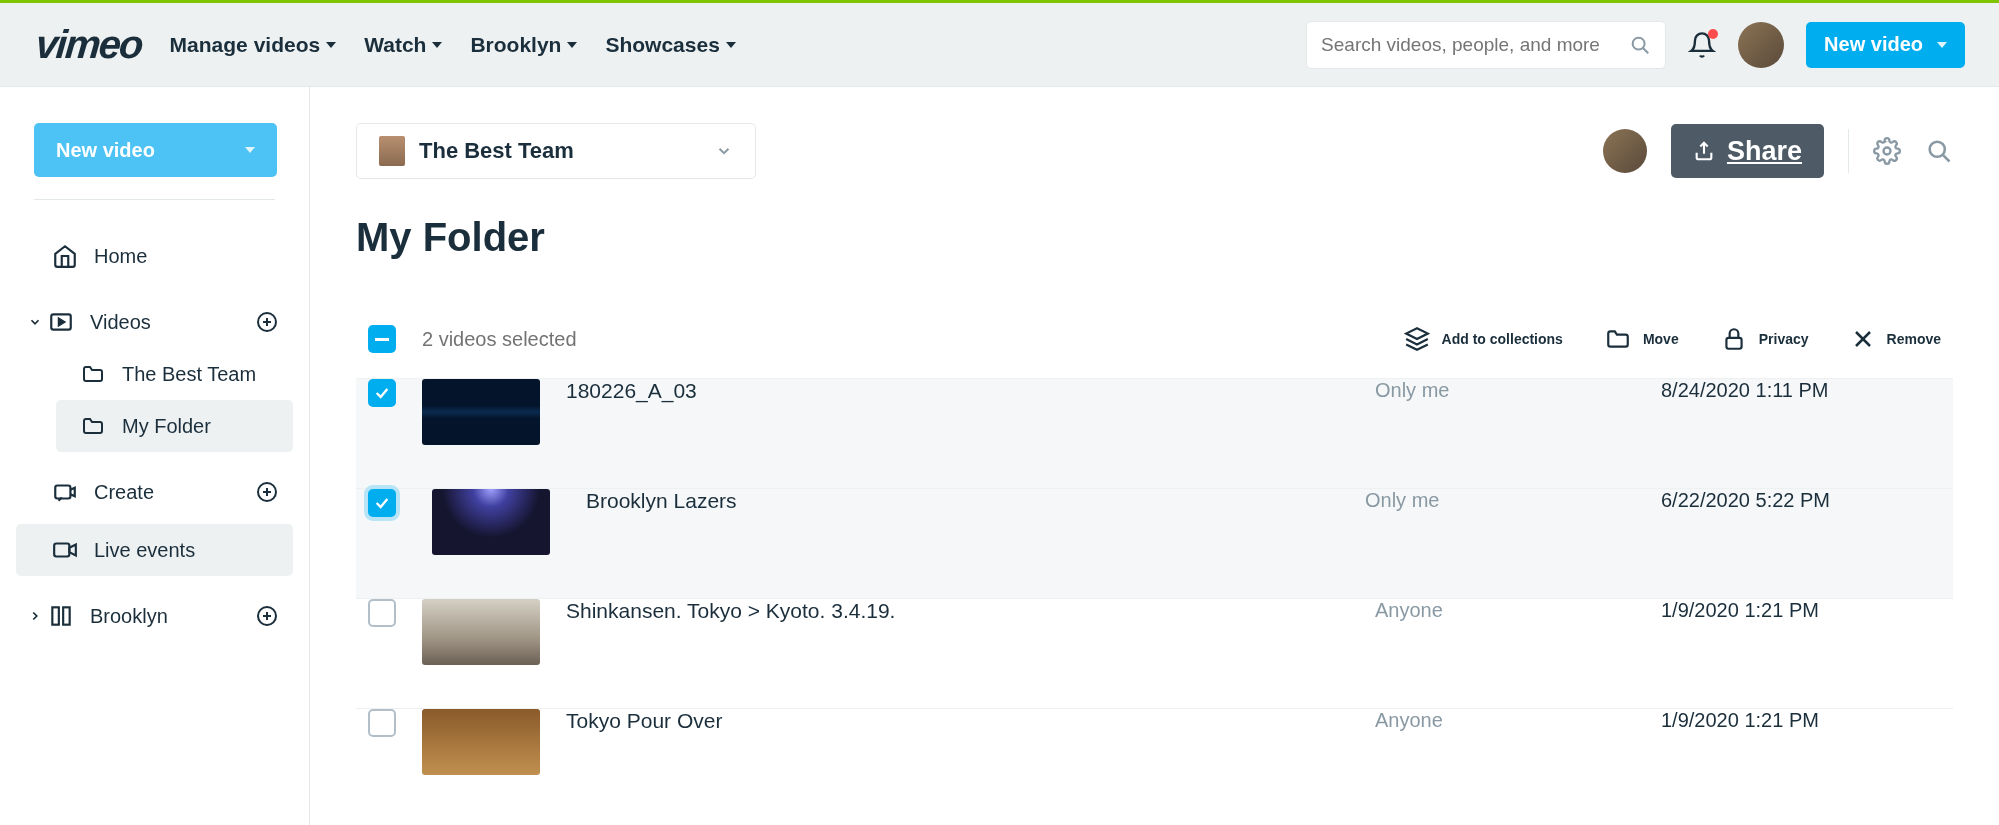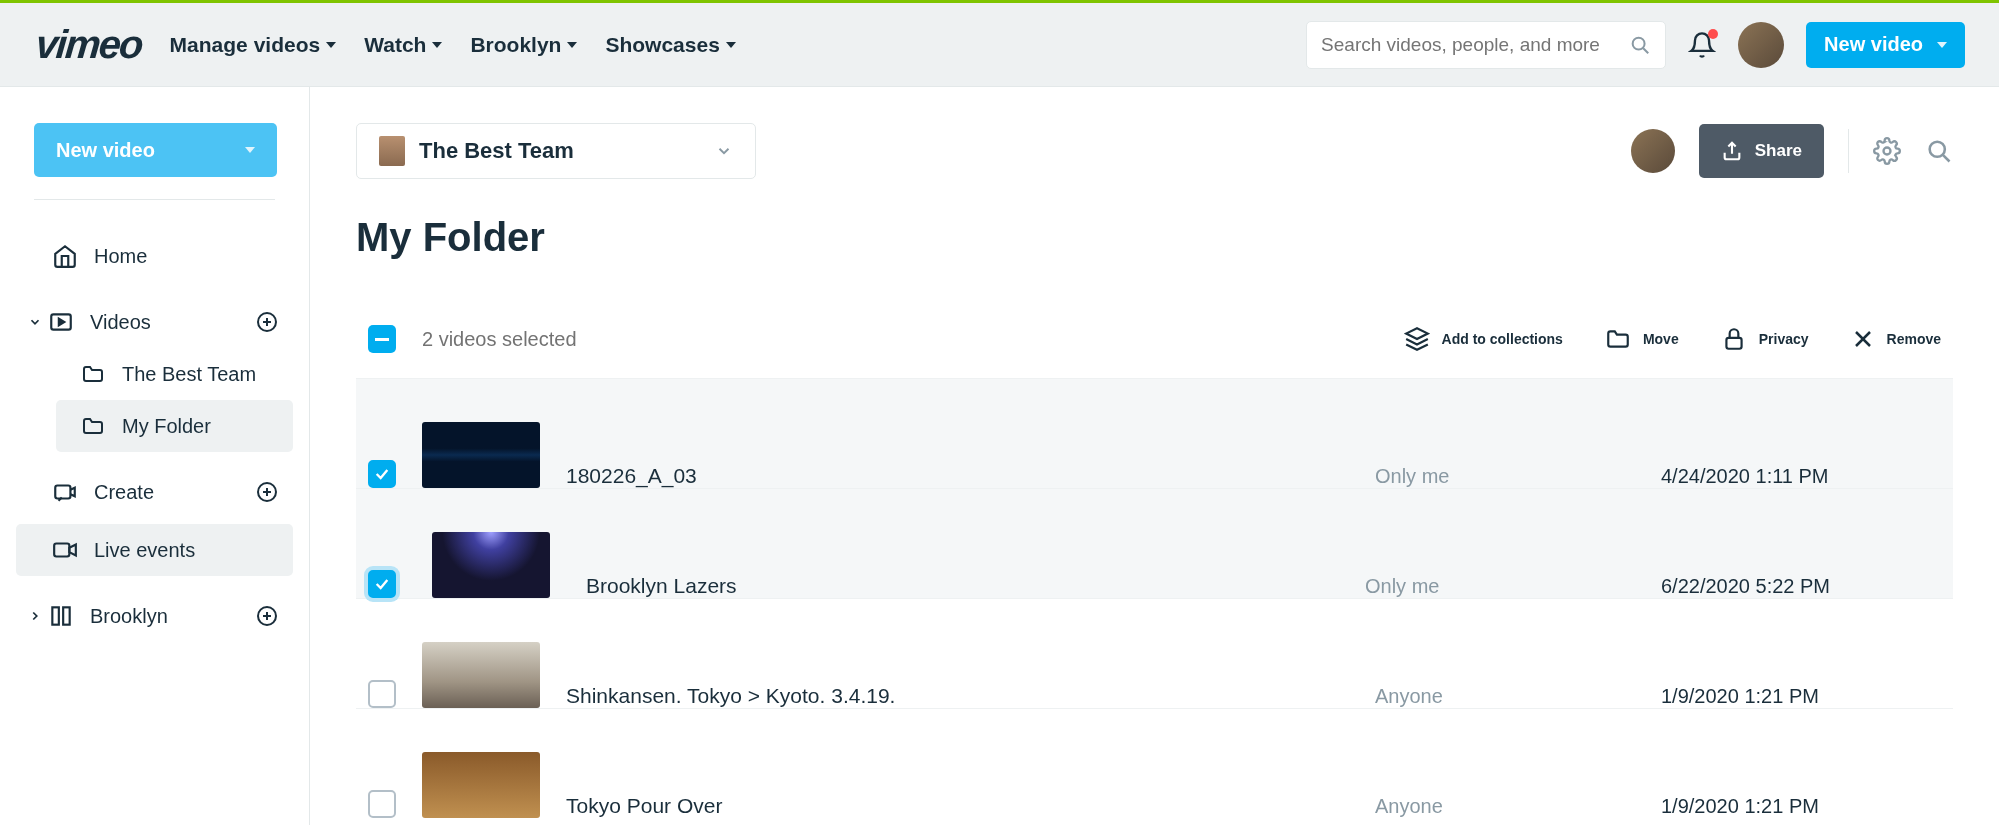--- a/index.html
+++ b/index.html
@@ -76,22 +76,22 @@
     .folder-bar { display: flex; align-items: center; gap: 20px; margin-bottom: 36px; }
     .team-picker {
       height: 56px; border: 1px solid #e3e8e9; border-radius: 5px; display: flex; align-items: center;
       padding: 0 22px; gap: 14px; cursor: pointer; min-width: 400px;
     }
     .team-thumb { width: 26px; height: 30px; background: linear-gradient(#b89070,#8a6a50); border-radius: 2px; }
     .team-name { font-size: 22px; font-weight: 600; flex: 1; }
     .folder-bar-right { margin-left: auto; display: flex; align-items: center; gap: 24px; }
     .avatar-sm { width: 44px; height: 44px; border-radius: 50%; background: linear-gradient(135deg,#8b7355,#5a4a3a); }
     .share-btn {
-      height: 54px; background: #4e5a66; color: #fff; font-size: 17px; font-weight: 700;
-      border: none; border-radius: 5px; padding: 0 22px; display: flex; align-items: center; gap: 12px; cursor: pointer;
+      height: 54px; background: #4e5a66; color: #fff; font-size: 27px; font-weight: 700;
+      border: none; border-radius: 5px; padding: 0 22px; display: flex; align-items: center; gap: 12px; cursor: pointer; text-decoration: underline;
     }
     .toolbar-sep { width: 1px; height: 44px; background: #e3e8e9; }
     .settings-icon, .search-icon-tool { color: #8999a3; cursor: pointer; }
 
     .page-title { font-size: 40px; font-weight: 700; margin-bottom: 46px; }
 
     .selection-bar {
       height: 66px; background: #fff; display: flex; align-items: center; padding: 0 12px; gap: 26px;
       margin-bottom: 6px;
     }
@@ -99,21 +99,21 @@
       width: 28px; height: 28px; background: #00adef; border-radius: 5px;
       display: flex; align-items: center; justify-content: center; cursor: pointer;
     }
     .sel-dash { width: 14px; height: 3px; background: #fff; }
     .sel-text { font-size: 20px; color: #737373; }
     .sel-actions { margin-left: auto; display: flex; align-items: center; gap: 42px; }
     .sel-action { display: flex; align-items: center; gap: 12px; font-size: 14px; font-weight: 700; cursor: pointer; }
     .sel-action svg { stroke: #1a2e3b; }
 
     .video-row {
-      height: 110px; display: flex; align-items: flex-end; padding: 0 12px; gap: 26px;
+      height: 110px; display: flex; align-items: flex-start; padding: 0 12px; gap: 26px;
       border-top: 1px solid #eef1f2;
     }
     .video-row.sel { background: #f5f7f8; }
     .video-row.sel-focus { background: #f5f7f8; gap: 36px; }
     .row-check {
       width: 28px; height: 28px; border: 2px solid #b3bfc8; border-radius: 5px; cursor: pointer;
       display: flex; align-items: center; justify-content: center; background: #fff;
     }
     .row-check.checked { background: #00adef; border-color: #00adef; }
     .row-check.focused { box-shadow: 0 0 0 4px #b8e4f7; }
@@ -364,21 +364,21 @@
 
       <div class="video-row sel">
         <div class="row-check checked">
             <svg width="16" height="16" viewBox="0 0 24 24" fill="none" stroke="#fff" stroke-width="3.5">
               <polyline points="4 12 10 18 20 6"></polyline>
             </svg>
           </div>
         <div class="row-thumb" style="background:linear-gradient(#04142a 40%,#0a2a50 50%,#04142a 60%)"></div>
         <div class="row-title">180226_A_03</div>
         <div class="row-priv">Only me</div>
-        <div class="row-date">4/24/2020 1:11 PM</div>
+        <div class="row-date">8/24/2020 1:11 PM</div>
       </div>
 
       <div class="video-row sel-focus">
         <div class="row-check checked focused">
             <svg width="16" height="16" viewBox="0 0 24 24" fill="none" stroke="#fff" stroke-width="3.5">
               <polyline points="4 12 10 18 20 6"></polyline>
             </svg>
           </div>
         <div class="row-thumb thumb-lazers"></div>
         <div class="row-title">Brooklyn Lazers</div>

